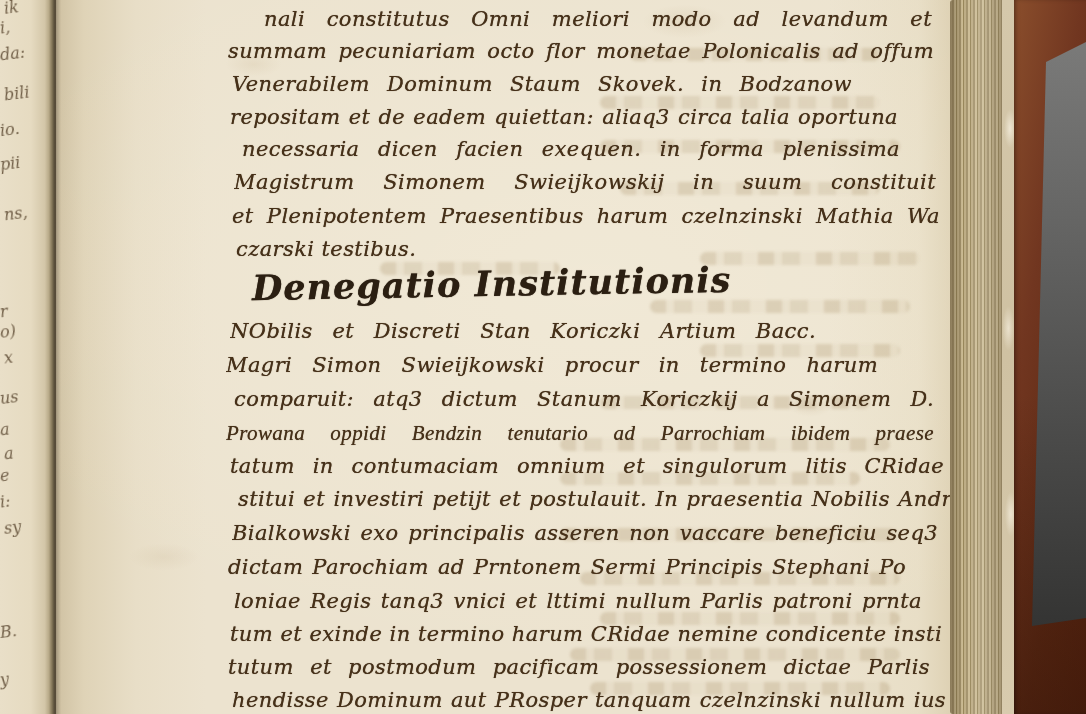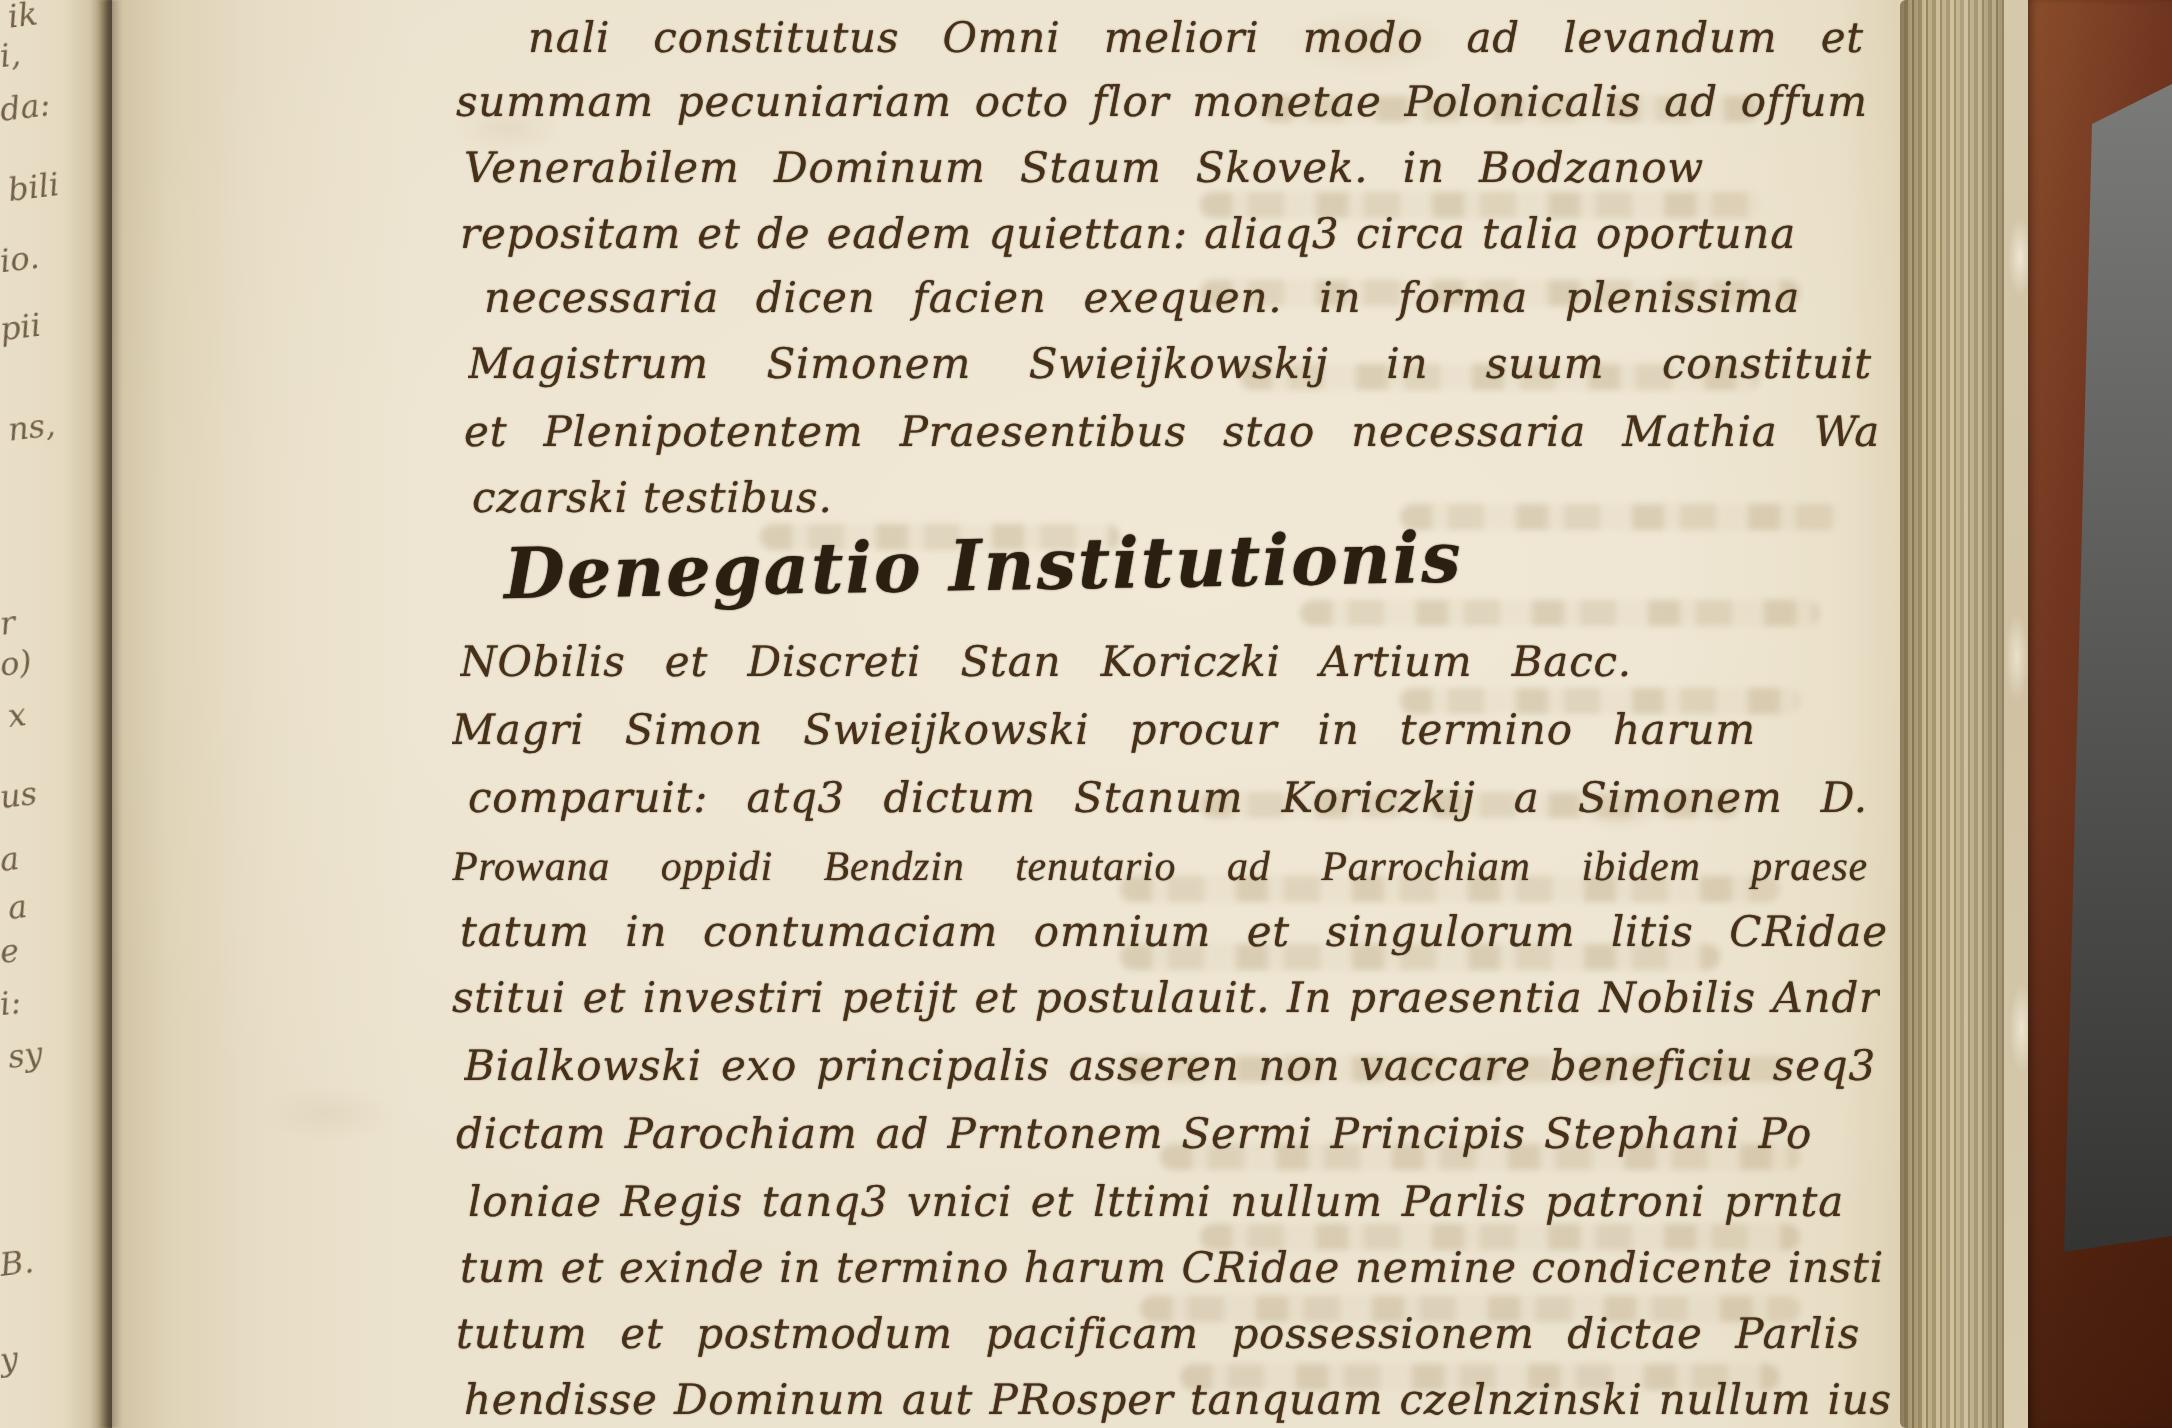--- a/index.html
+++ b/index.html
@@ -120,31 +120,31 @@
         <div class="ghost" style="top: 682px; left: 534px; width: 300px;"></div>
       </div>
     <div class="text-block">
       <div id="pre-lines">
           <div class="ms-line fill" style="top: 6px; left: 38px; width: 668px;">nali constitutus Omni meliori modo ad levandum et accipiend</div>
           <div class="ms-line fill" style="top: 38px; left: 2px; width: 706px;">summam pecuniariam octo flor monetae Polonicalis ad offum per</div>
           <div class="ms-line fill" style="top: 71px; left: 6px; width: 620px;">Venerabilem Dominum Staum Skovek. in Bodzanow Plebanum.</div>
           <div class="ms-line fill" style="top: 104px; left: 4px; width: 668px;">repositam et de eadem quiettan: aliaq3 circa talia oportuna et</div>
           <div class="ms-line fill" style="top: 136px; left: 16px; width: 658px;">necessaria dicen facien exequen. in forma plenissima mandari</div>
           <div class="ms-line fill" style="top: 169px; left: 8px; width: 702px;">Magistrum Simonem Swieijkowskij in suum constituit procurem</div>
-          <div class="ms-line fill" style="top: 203px; left: 6px; width: 708px;">et Plenipotentem Praesentibus stao necessaria Mathia Wa</div>
+          <div class="ms-line fill" style="top: 203px; left: 6px; width: 708px;">et Plenipotentem Praesentibus harum czelnzinski Mathia Wa</div>
           <div class="ms-line" style="top: 236px; left: 10px;">czarski testibus.</div>
         </div>
       <div class="ms-heading" id="ms-heading" style="top: 264px;">Denegatio Institutionis</div>
       <div id="post-lines">
           <div class="ms-line fill" style="top: 318px; left: 4px; width: 586px;">NObilis et Discreti Stan Koriczki Artium Bacc. pupalis</div>
           <div class="ms-line fill" style="top: 352px; left: 0px; width: 652px;">Magri Simon Swieijkowski procur in termino harum CRidae</div>
           <div class="ms-line fill" style="top: 386px; left: 8px; width: 700px;">comparuit: atq3 dictum Stanum Koriczkij a Simonem D. Prosper</div>
           <div class="ms-line fill" style="top: 420px; left: 0px; width: 708px; font-family: Liberation Serif, serif;">Prowana oppidi Bendzin tenutario ad Parrochiam ibidem praese</div>
           <div class="ms-line fill" style="top: 453px; left: 4px; width: 714px;">tatum in contumaciam omnium et singulorum litis CRidae citatorum in</div>
-          <div class="ms-line fill" style="top: 486px; left: 0px; width: 714px;">stitui et investiri petijt et postulauit. In praesentia Nobilis Andr</div>
+          <div class="ms-line fill" style="top: 486px; left: 12px; width: 714px;">stitui et investiri petijt et postulauit. In praesentia Nobilis Andr</div>
           <div class="ms-line fill" style="top: 520px; left: 6px; width: 706px;">Bialkowski exo principalis asseren non vaccare beneficiu seq3 ad</div>
           <div class="ms-line fill" style="top: 554px; left: 2px; width: 678px;">dictam Parochiam ad Prntonem Sermi Principis Stephani Po</div>
           <div class="ms-line fill" style="top: 588px; left: 8px; width: 688px;">loniae Regis tanq3 vnici et lttimi nullum Parlis patroni prnta</div>
           <div class="ms-line fill" style="top: 621px; left: 4px; width: 712px;">tum et exinde in termino harum CRidae nemine condicente insti</div>
           <div class="ms-line fill" style="top: 654px; left: 2px; width: 702px;">tutum et postmodum pacificam possessionem dictae Parlis appre</div>
           <div class="ms-line fill" style="top: 687px; left: 6px; width: 714px;">hendisse Dominum aut PRosper tanquam czelnzinski nullum ius</div>
         </div>
     </div>
   </div>
 

